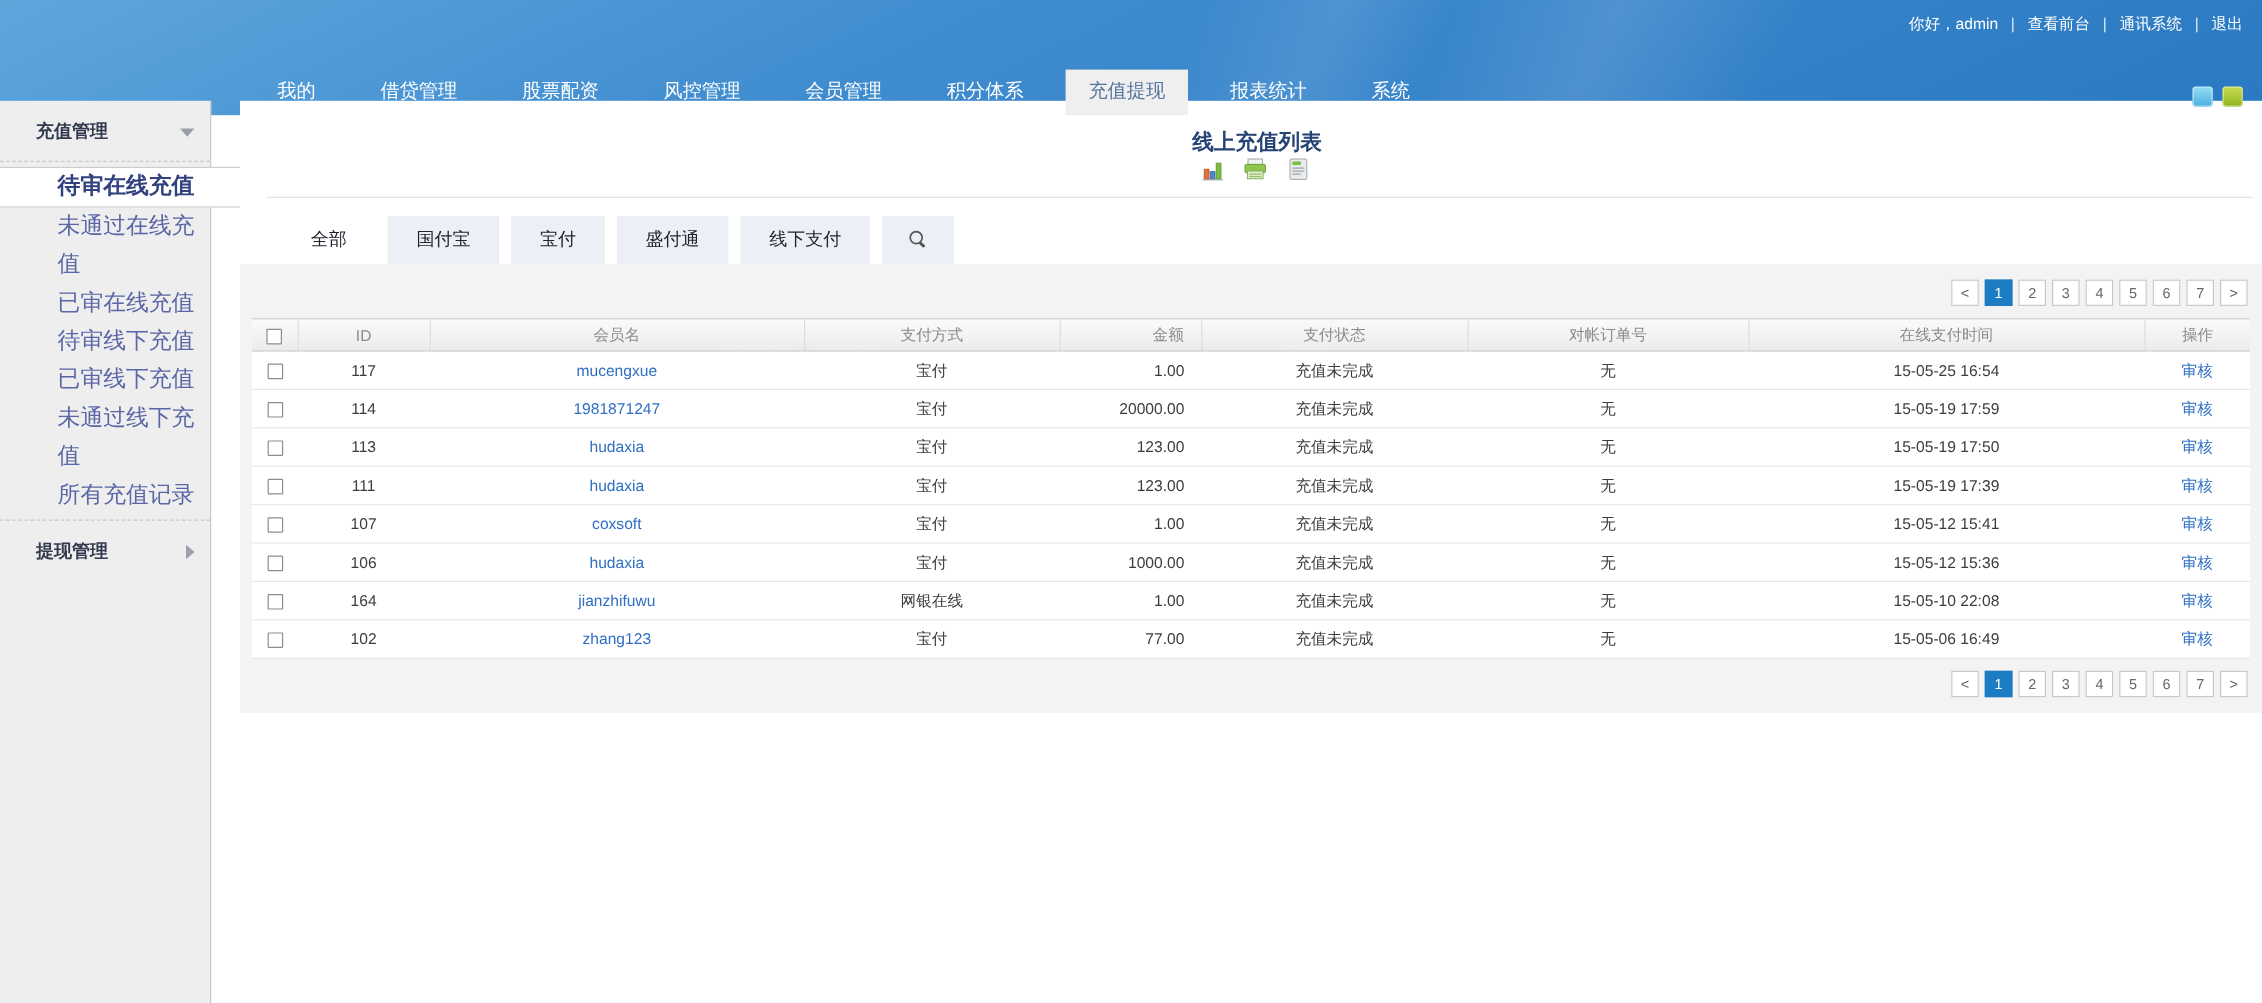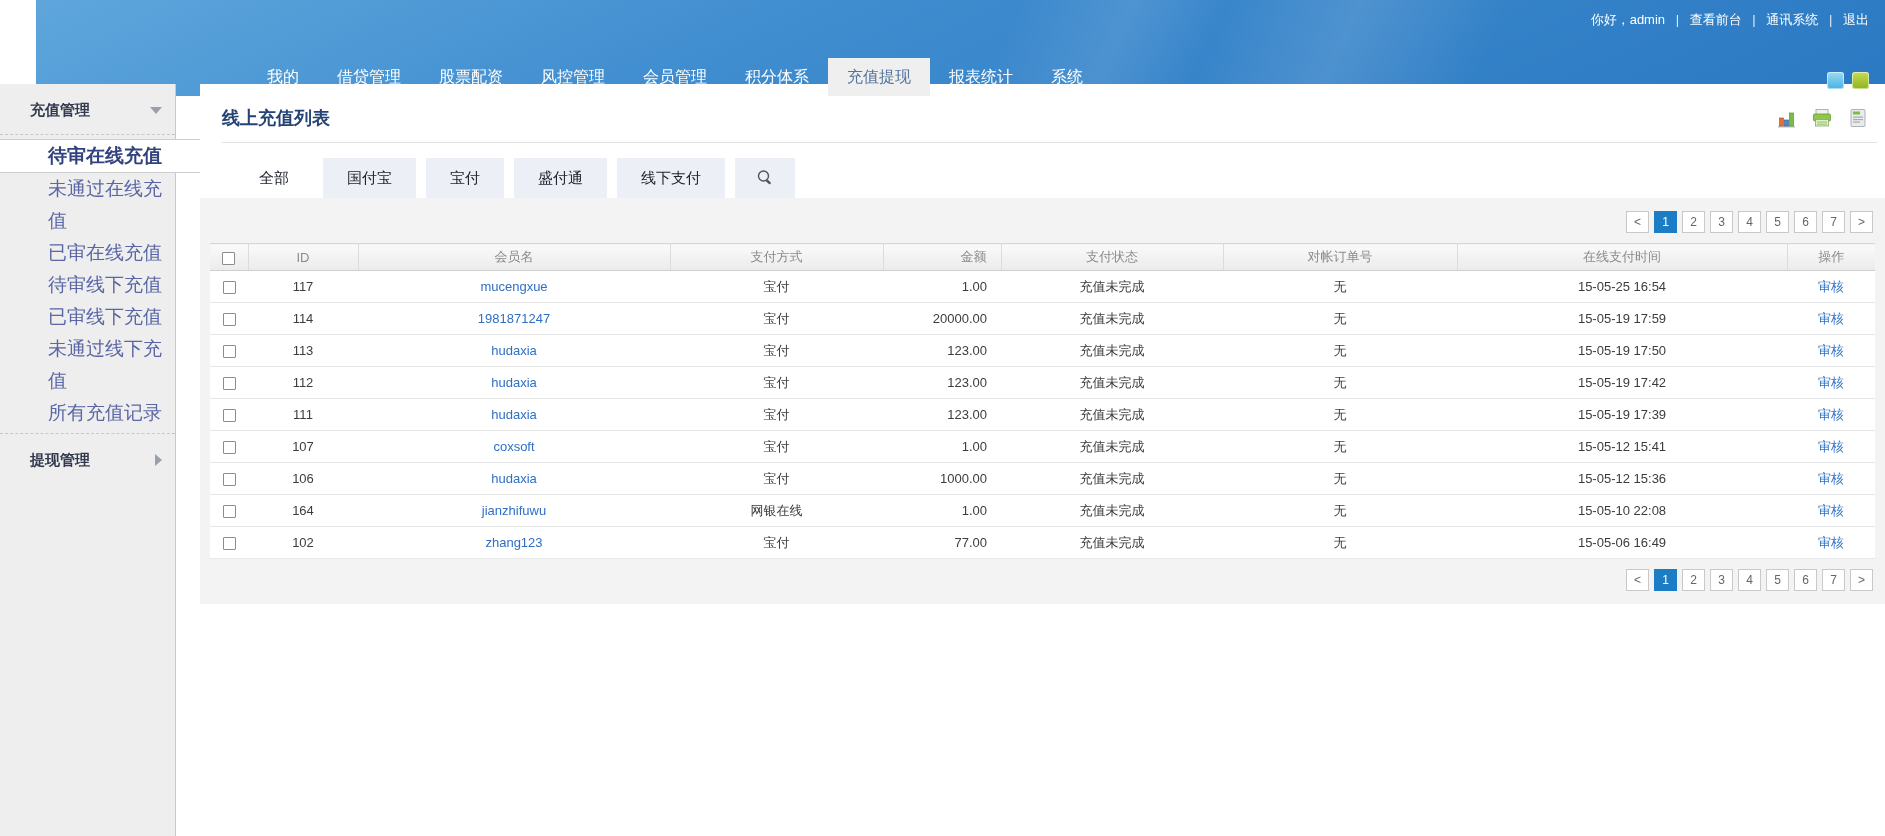--- a/index.html
+++ b/index.html
@@ -1,52 +1,52 @@
 <!DOCTYPE html>
 <html><head>
 <meta charset="utf-8">
 <style>
   * { margin:0; padding:0; box-sizing:border-box; }
   html,body { width:1885px; height:836px; overflow:hidden; background:#fff;
               font-family:"Liberation Sans","DejaVu Sans",sans-serif; }
 
   
   .topbar { position:relative; height:96px;
-            background:linear-gradient(155deg,#5ea6dc 0%,#3f8ccf 40%,#2b79c2 100%);margin-left:36px; }
+            background:linear-gradient(155deg,#5ea6dc 0%,#3f8ccf 40%,#2b79c2 100%); }
   .topbar::before { content:""; position:absolute; inset:0; pointer-events:none;
             background:linear-gradient(115deg, rgba(255,255,255,0) 52%, rgba(255,255,255,.10) 58%,
             rgba(255,255,255,0) 63%, rgba(255,255,255,.12) 70%, rgba(255,255,255,0) 78%); }
   .topbar-right { position:absolute; top:11px; right:16px; color:#fff; font-size:13px; z-index:2; }
   .topbar-right a { color:#fff; text-decoration:none; cursor:pointer; }
   .topbar-right .sep { margin:0 7px; opacity:.85; }
   .win-squares { position:absolute; right:16px; bottom:7px; z-index:2; display:flex; gap:8px; }
   .sq { width:17px; height:17px; border-radius:3px; display:inline-block; cursor:pointer;
         box-shadow:inset 0 0 0 1px rgba(255,255,255,.55); }
   .sq-blue  { background:linear-gradient(#9adcf5,#49b1e2); }
   .sq-green { background:linear-gradient(#c9dc52,#8fb31f); }
-  .mainnav { position:absolute; left:212px; bottom:0; display:flex; align-items:flex-end; z-index:2; }
+  .mainnav { position:absolute; left:212px; bottom:0; display:flex; align-items:flex-end; z-index:2;gap:16px; }
   .nav-item { color:#fff; font-size:16px; line-height:38px; padding:0 19px; cursor:pointer; white-space:nowrap; }
   .nav-item.active { background:#efefef; color:#54749c; }
 
   
   .sidebar { position:absolute; left:0; top:84px; width:176px; height:752px;
              background:#eeeeee; border-right:1px solid #c9c9c9; }
   .side-section-head { position:relative; padding-left:30px; line-height:40px; margin-top:6px;
              font-size:15px; font-weight:bold; color:#333a4f; cursor:pointer; }
   .tri { position:absolute; right:13px; top:17px; width:0; height:0; }
   .tri-down  { border-left:6px solid transparent; border-right:6px solid transparent; border-top:7px solid #9aa0a8; }
   .tri-right { border-top:6px solid transparent; border-bottom:6px solid transparent; border-left:7px solid #9aa0a8; top:14px; }
   .dash-sep { border-top:1px dashed #c8c8c8; margin:4px 0; }
   .side-item { line-height:32px; padding-left:48px; font-size:19px; color:#5a66a5; cursor:pointer; }
   .side-item.active { background:#fff; border-top:1px solid #cdcdcd; border-bottom:1px solid #cdcdcd;
              font-weight:bold; color:#32427e; width:201px; }
 
   
   .content { position:absolute; left:200px; top:84px; width:1685px; height:752px; background:#fff; }
-  .content-head { display:flex; align-items:center; justify-content:space-between; padding:22px 12px 0 22px; }
+  .content-head { display:flex; align-items:center; justify-content:space-between; padding:22px 12px 0 22px;flex-direction:column; }
   .page-title { font-size:18px; font-weight:bold; color:#254374; }
   .head-icons { display:flex; gap:14px; margin-right:4px; }
   .head-icons .hicon { width:22px; height:22px; cursor:pointer; }
   .title-sep { border-bottom:1px solid #e2e2e2; margin:12px 8px 0 22px; }
 
   .tabs { display:flex; margin:15px 0 0 35px; }
   .tab { height:40px; line-height:40px; padding:0 24px; margin-right:10px; background:#edeff7;
          font-size:15px; color:#20242e; cursor:pointer; white-space:nowrap; }
   .tab.active { background:#fff; }
   .tab.search-tab { display:flex; align-items:center; justify-content:center; padding:0 20px; }
@@ -222,31 +222,20 @@
             <td class="al-c"><a class="cell-link">hudaxia</a></td>
             <td class="al-c">宝付</td>
             <td class="al-r">123.00</td>
             <td class="al-c">充值未完成</td>
             <td class="al-l">无</td>
             <td class="al-c">15-05-19 17:50</td>
             <td class="al-c"><a class="cell-link">审核</a></td>
           </tr>
           <tr>
             <td class="al-c"><span class="cb"></span></td>
-            <td class="al-c">112</td>
-            <td class="al-c"><a class="cell-link">hudaxia</a></td>
-            <td class="al-c">宝付</td>
-            <td class="al-r">123.00</td>
-            <td class="al-c">充值未完成</td>
-            <td class="al-l">无</td>
-            <td class="al-c">15-05-19 17:42</td>
-            <td class="al-c"><a class="cell-link">审核</a></td>
-          </tr>
-          <tr>
-            <td class="al-c"><span class="cb"></span></td>
             <td class="al-c">111</td>
             <td class="al-c"><a class="cell-link">hudaxia</a></td>
             <td class="al-c">宝付</td>
             <td class="al-r">123.00</td>
             <td class="al-c">充值未完成</td>
             <td class="al-l">无</td>
             <td class="al-c">15-05-19 17:39</td>
             <td class="al-c"><a class="cell-link">审核</a></td>
           </tr>
           <tr>

